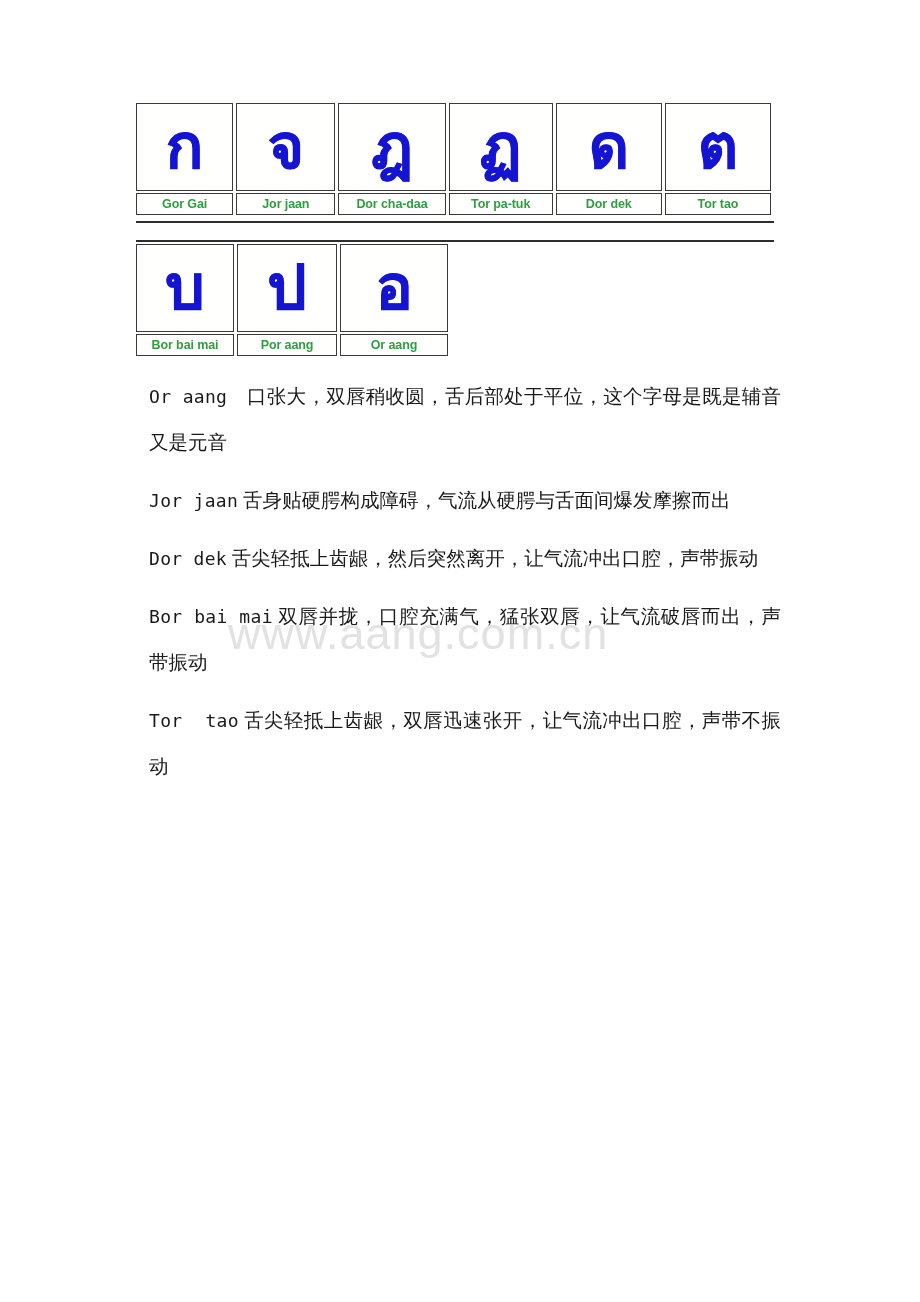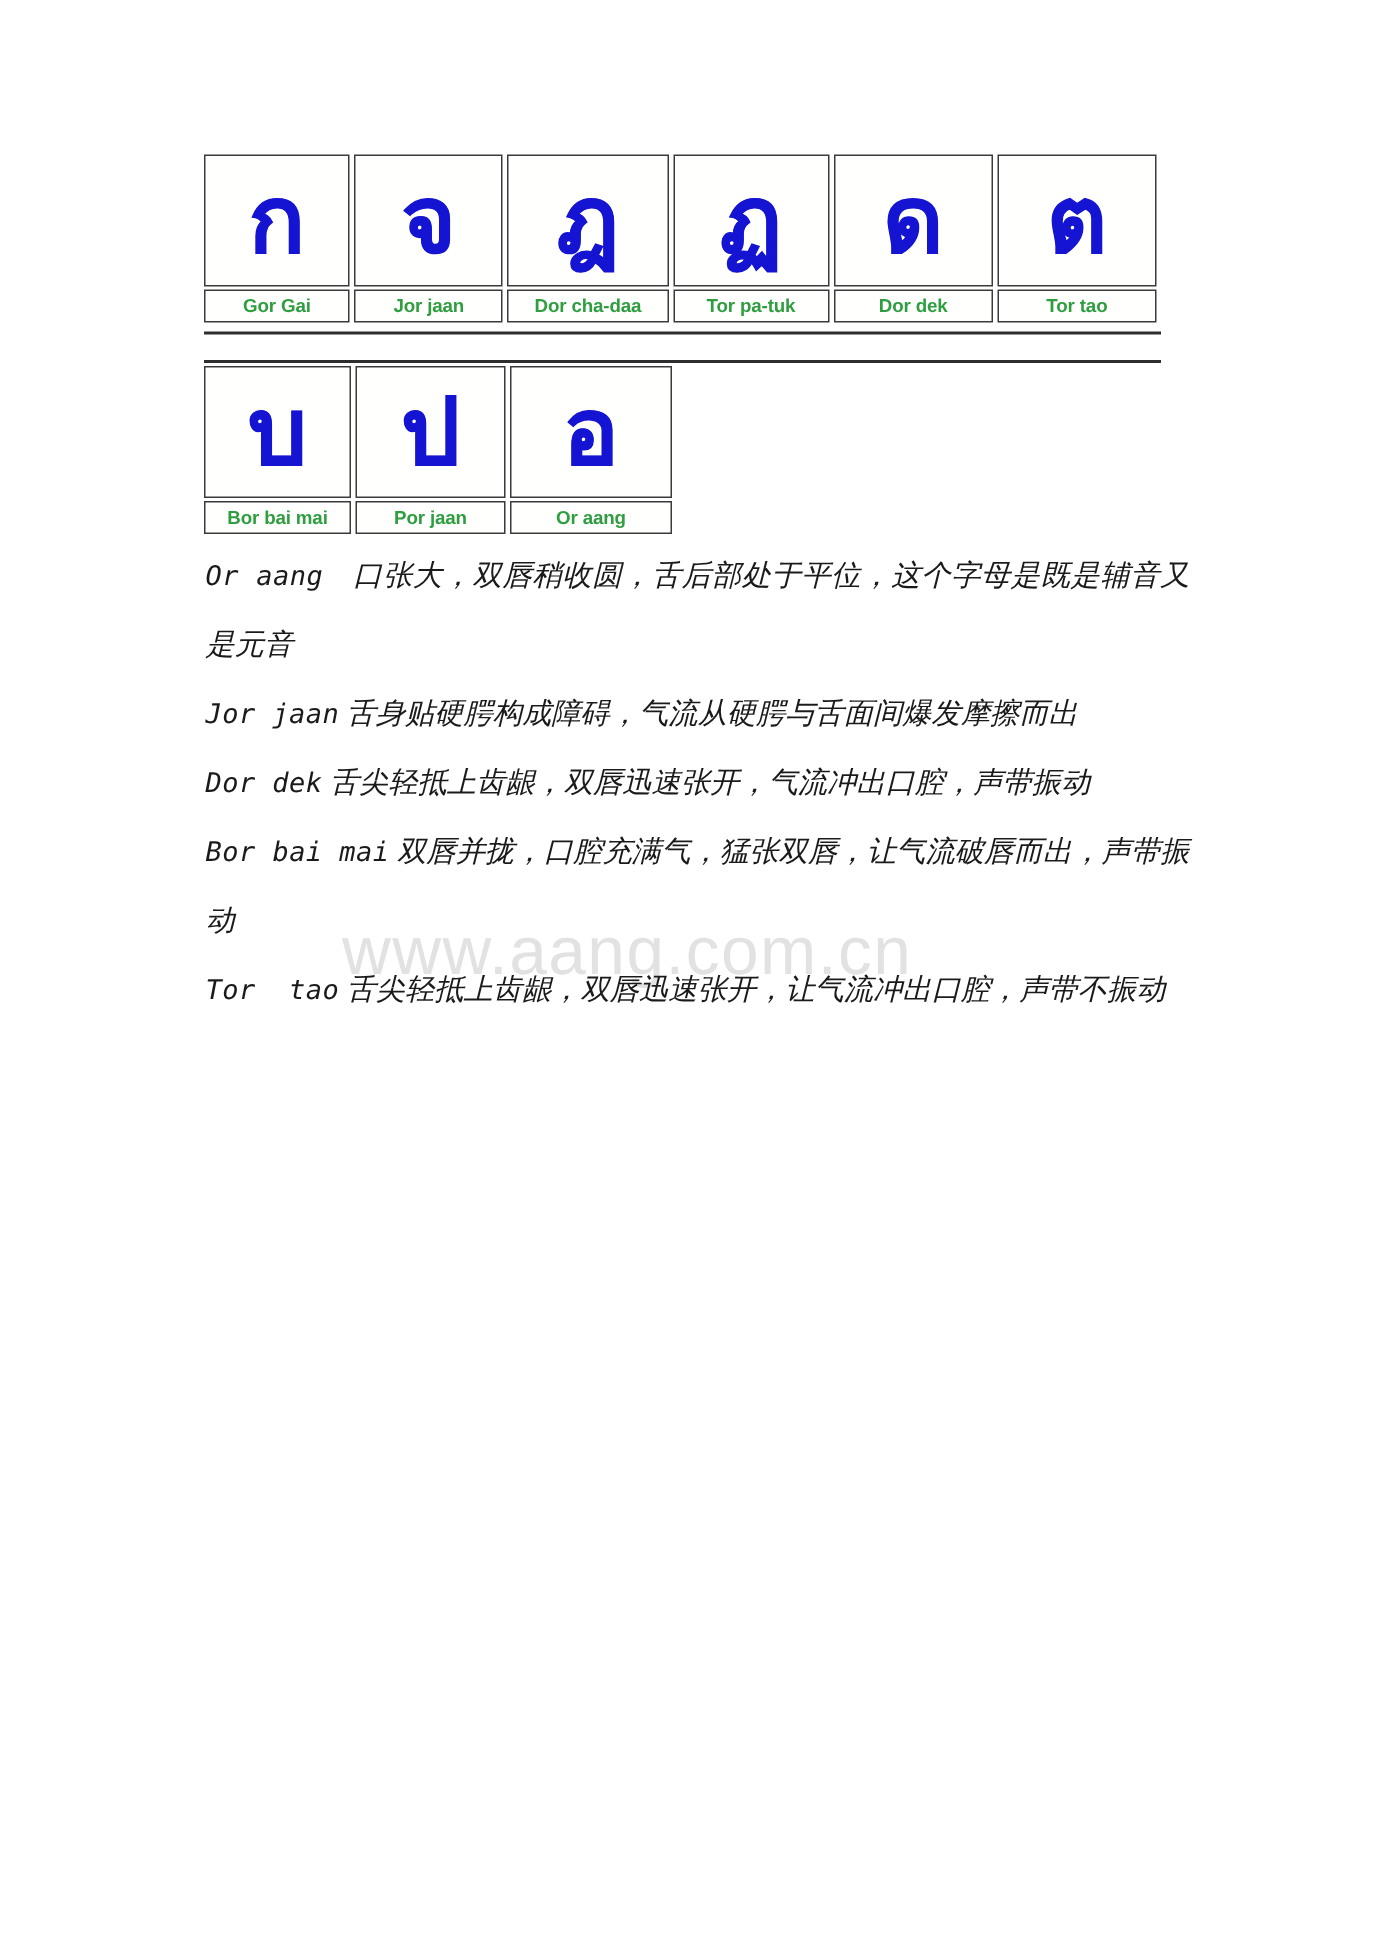--- a/index.html
+++ b/index.html
@@ -118,23 +118,22 @@
     z-index: 3;
   }
 
   .para {
     font-family: "Liberation Serif", serif;
     font-size: 19.5px;
     line-height: 46px;
     color: #1a1a1a;
     text-align: justify;
     text-justify: inter-ideograph;
-    margin: 0;
+    margin: 12px;
     white-space: pre-wrap;
-    font-style: italic;
   }
 
   .rom {
     font-family: "DejaVu Sans Mono", monospace;
     font-size: 18px;
     letter-spacing: 0.3px;
   }
 </style>
 </head>
 <body>
@@ -187,35 +186,35 @@
           </div>
         <div class="cell-glyph" style="width:100px">
             <span class="thai">ป</span>
           </div>
         <div class="cell-glyph" style="width:108px">
             <span class="thai">อ</span>
           </div>
       </div>
       <div class="label-strip">
         <div class="cell-label" style="width:98px">Bor bai mai</div>
-        <div class="cell-label" style="width:100px">Por jaan</div>
+        <div class="cell-label" style="width:100px">Por aang</div>
         <div class="cell-label" style="width:108px">Or aang</div>
       </div>
     </div>
 
   </div>
 
   <div id="body-text">
 
     <p class="para"><span class="rom">Or aang</span><span> </span><span>口张大，双唇稍收圆，舌后部处于平位，这个字母是既是辅音又是元音</span></p>
 
 
     <p class="para"><span class="rom">Jor jaan</span><span> </span><span>舌身贴硬腭构成障碍，气流从硬腭与舌面间爆发摩擦而出</span></p>
 
-    <p class="para"><span class="rom">Dor dek</span><span> </span><span>舌尖轻抵上齿龈，双唇迅速张开，气流冲出口腔，声带振动</span></p>
+    <p class="para"><span class="rom">Dor dek</span><span> </span><span>舌尖轻抵上齿龈，然后突然离开，让气流冲出口腔，声带振动</span></p>
 
     <p class="para"><span class="rom">Bor bai mai</span><span> </span><span>双唇并拢，口腔充满气，猛张双唇，让气流破唇而出，声带振动</span></p>
 
     <p class="para"><span class="rom">Tor  tao</span><span> </span><span>舌尖轻抵上齿龈，双唇迅速张开，让气流冲出口腔，声带不振动</span></p>
 
 
   </div>
 
 </div>
 

